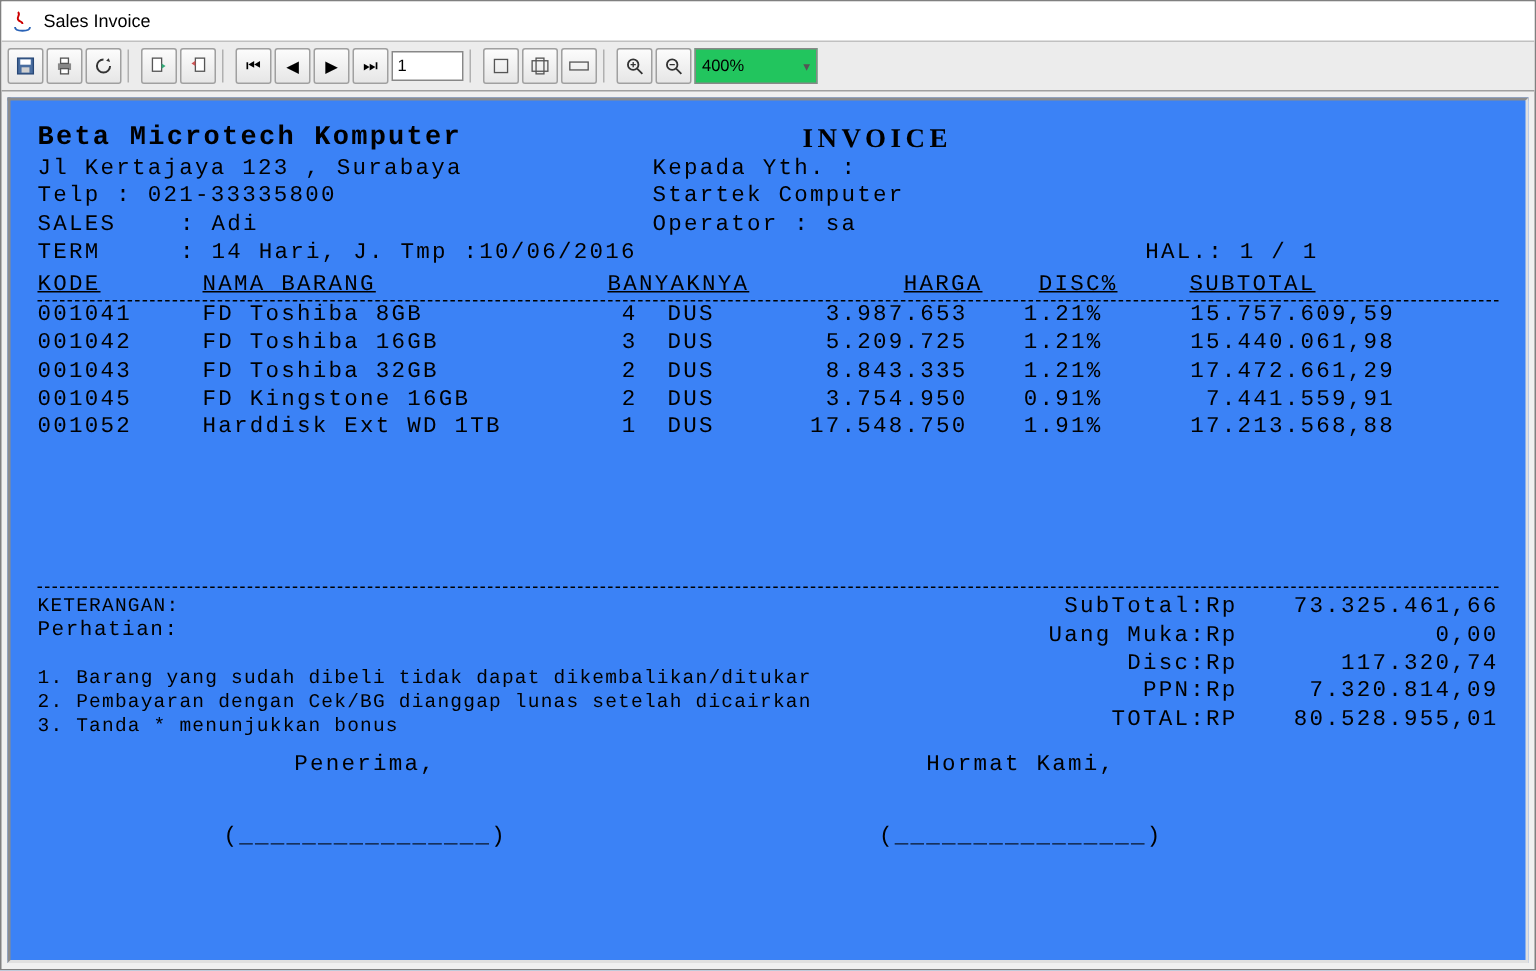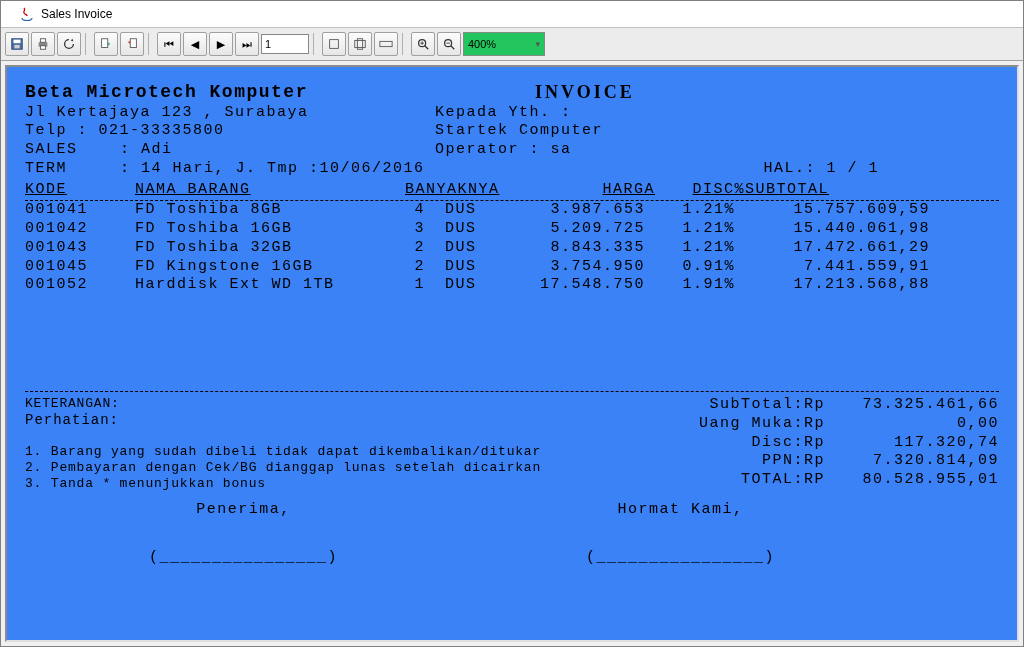--- a/index.html
+++ b/index.html
@@ -1,18 +1,18 @@
 <!DOCTYPE html>
 <html><head>
 <meta charset="utf-8">
 <style>
   html,body{margin:0;padding:0;font-family:Arial,Helvetica,sans-serif;font-size:12px;background:#fff;color:#000;}
   .window{width:1024px;height:647px;border:1px solid #808080;box-sizing:border-box;position:relative;background:#f0f0f0;display:flex;flex-direction:column;}
   
-  .titlebar{height:26px;background:#fff;display:flex;align-items:center;padding:0 18px;border-bottom:1px solid #c0c0c0;}
+  .titlebar{height:26px;background:#fff;display:flex;align-items:center;padding:0 6px;border-bottom:1px solid #c0c0c0;}
   .java-icon{width:16px;height:16px;margin-right:6px;display:flex;align-items:center;justify-content:center;}
   .java-icon svg{width:16px;height:16px;}
   .title-text{font-size:12px;color:#000;}
   
   .toolbar{height:28px;background:#ececec;border-bottom:1px solid #a0a0a0;display:flex;align-items:center;padding:2px 4px;gap:2px;}
   .tb-btn{width:22px;height:22px;border:1px solid #a0a0a0;background:linear-gradient(#fcfcfc,#e6e6e6);border-radius:2px;display:flex;align-items:center;justify-content:center;font-size:11px;cursor:pointer;}
   .tb-sep{width:4px;height:22px;border-left:1px solid #b0b0b0;margin:0 2px;}
   .tb-input{width:40px;height:18px;border:1px solid #888;background:#fff;font-size:11px;padding:0 3px;}
   .tb-select{width:72px;height:22px;border:1px solid #888;background:#22c55e;font-size:11px;padding:0 4px;display:flex;align-items:center;justify-content:space-between;}
   .tb-select::after{content:"▾";font-size:9px;color:#555;margin-left:4px;}
@@ -26,21 +26,21 @@
   .hdr-title{font-weight:bold;font-size:18px;}
   .hdr-inv{font-weight:bold;font-size:18px;letter-spacing:3px;font-family:Liberation Serif, serif;}
   .lbl{display:inline-block;}
   .table-header{font-weight:normal;border-bottom:1px dashed #000;display:flex;margin-top:2px;padding-bottom:1px;}
   .th{padding:0;}
   .th-kode{width:110px;}
   .th-nama{width:270px;}
   .th-qty{width:110px;}
   .th-harga{width:140px;text-align:right;}
   .th-disc{width:80px;text-align:right;padding-left:10px;}
-  .th-sub{width:180px;text-align:left;}
+  .th-sub{width:180px;text-align:center;}
   .underline{text-decoration:underline;}
   .item-row{display:flex;}
   .c-kode{width:110px;}
   .c-nama{width:260px;}
   .c-qty{width:30px;text-align:right;}
   .c-unit{width:60px;padding-left:20px;}
   .c-harga{width:140px;text-align:right;}
   .c-disc{width:90px;text-align:right;}
   .c-sub{width:195px;text-align:right;}
   .dash-line{border-top:1px dashed #000;margin:6px 0 4px 0;height:0;}

